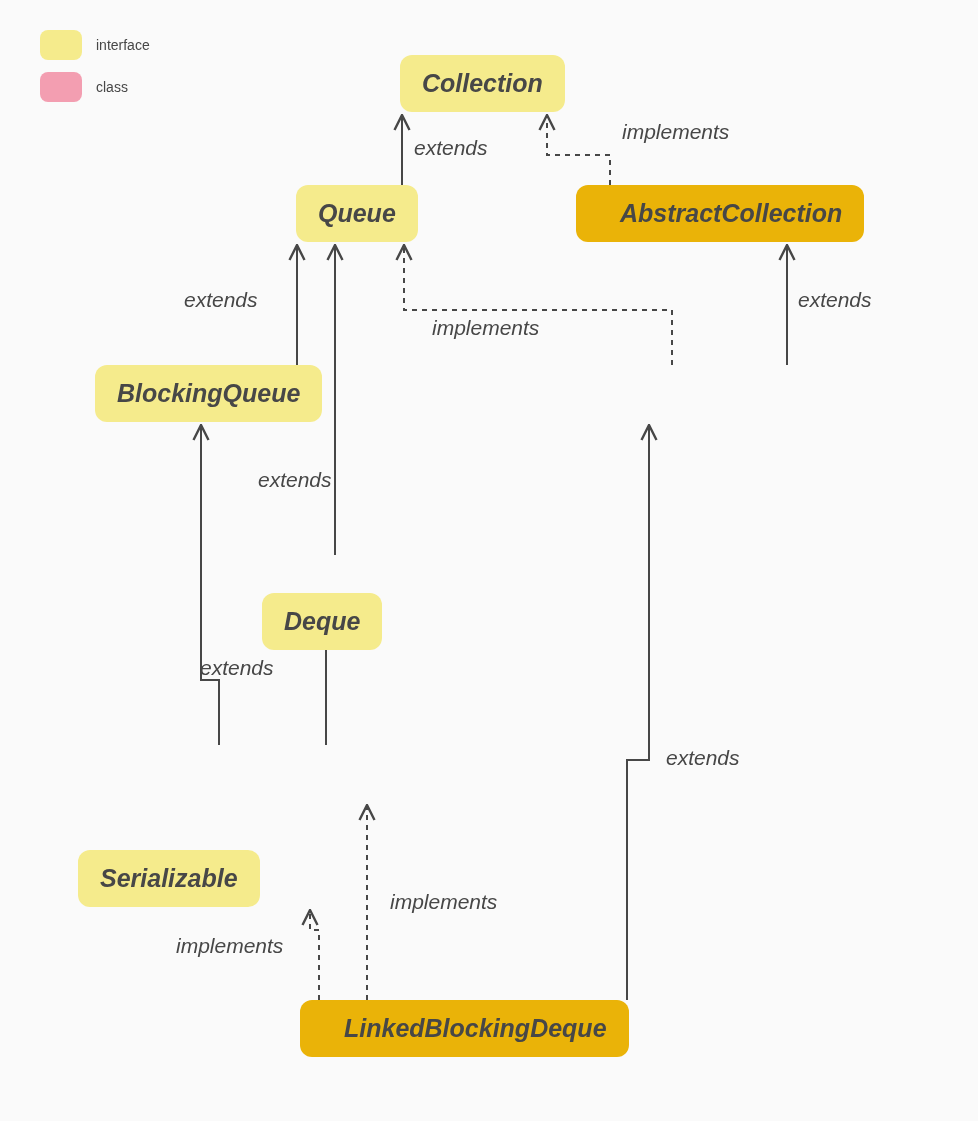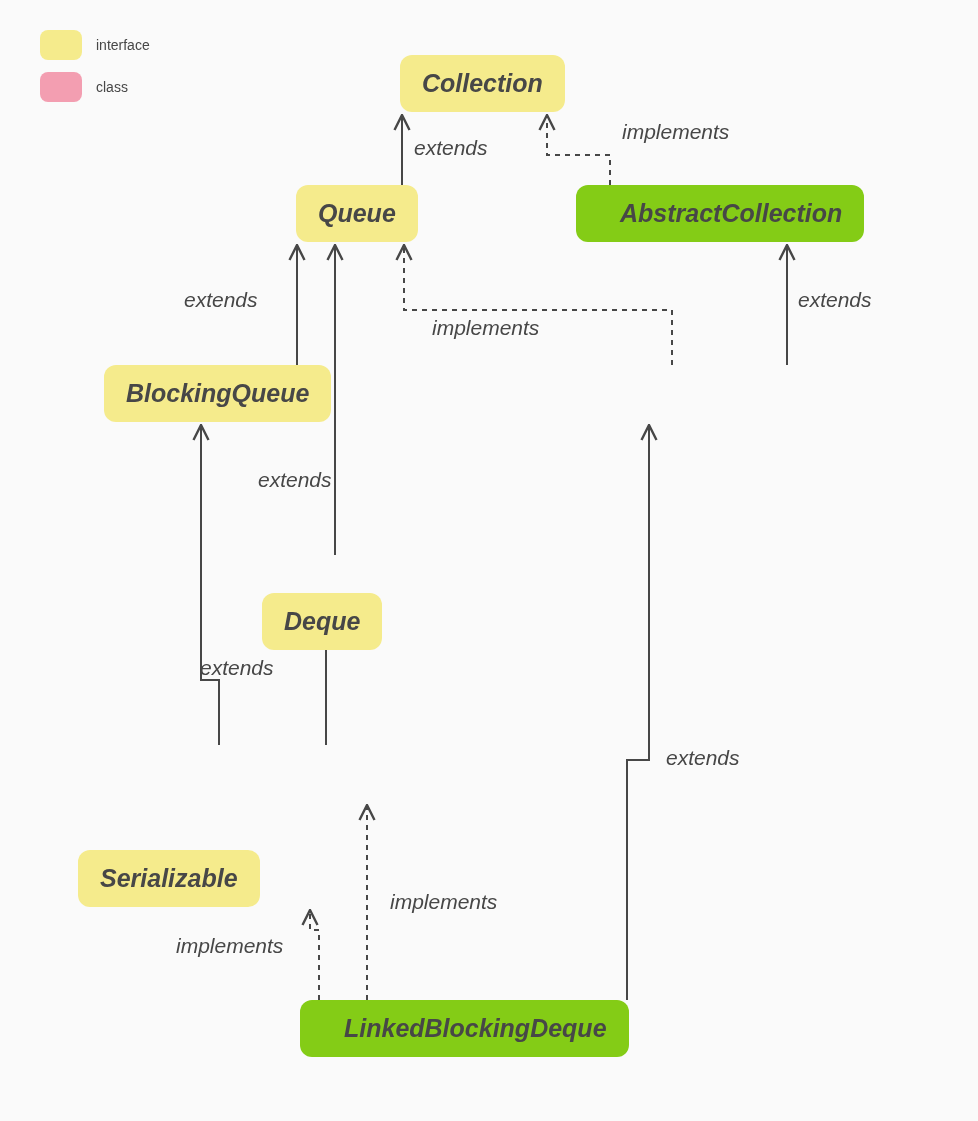--- a/index.html
+++ b/index.html
@@ -41,21 +41,21 @@
     border-radius: 12px;
     padding: 14px 22px;
     font-size: 25px;
     font-weight: 700;
     font-style: italic;
     color: #474747;
     white-space: nowrap;
     box-sizing: border-box;
   }
   .interface { background: #F5EB8C; }
-  .class { background: #84cc16; padding-left: 44px; }
+  .class { background: #eab308; padding-left: 44px; }
   svg.edges {
     position: absolute;
     left: 0;
     top: 0;
     width: 978px;
     height: 1121px;
     pointer-events: none;
   }
   .edge-label {
     position: absolute;
@@ -115,21 +115,21 @@
   </div>
 
   <div class="node interface" style="left:268px; top:185px;margin-left:28px;">
     <span>Queue</span>
   </div>
 
   <div class="node class" style="left:576px; top:185px;">
     <span>AbstractCollection</span>
   </div>
 
-  <div class="node interface" style="left:104px; top:365px;">
+  <div class="node interface" style="left:95px; top:365px;">
     <span>BlockingQueue</span>
   </div>
 
 
   <div class="node interface" style="left:262px; top:555px;margin-top:38px;">
     <span>Deque</span>
   </div>
 
 
   <div class="node interface" style="left:78px; top:850px;">

